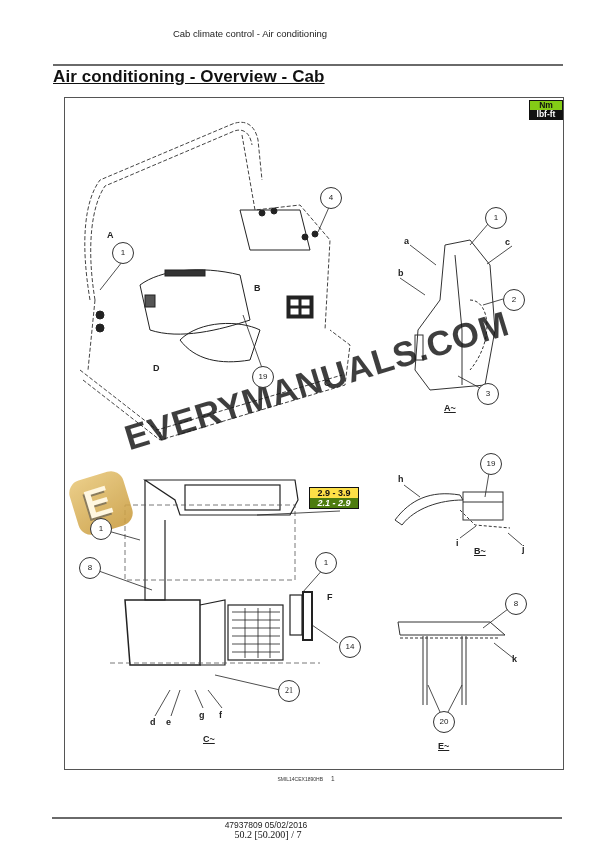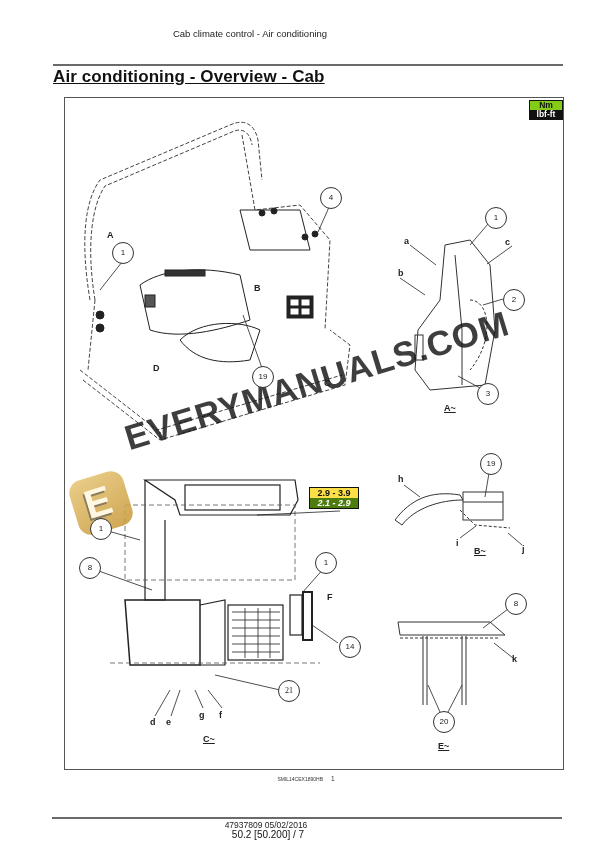--- a/index.html
+++ b/index.html
@@ -18,21 +18,21 @@
   .callout{position:absolute;width:20px;height:20px;border:1px solid #333;border-radius:50%;background:#fff;font-size:8px;text-align:center;line-height:20px;color:#222;}
   .lbl{position:absolute;font-size:9px;font-weight:bold;color:#222;}
   .view{position:absolute;font-size:9px;font-weight:bold;color:#222;text-decoration:underline;}
   .wm{position:absolute;left:120px;top:420px;font-size:35px;font-weight:bold;color:rgba(20,20,20,0.82);transform:rotate(-17deg);transform-origin:left top;letter-spacing:1px;white-space:nowrap;}
   .logo{position:absolute;left:73px;top:475px;width:56px;height:56px;border-radius:13px;background:linear-gradient(160deg,#e8c778,#c89a3c);transform:rotate(-17deg);opacity:0.88;}
   .logo span{position:absolute;left:12px;top:4px;font-size:40px;font-weight:bold;color:#fff6de;text-shadow:-2px 2px 0 #7a6a48;}
   .figid{position:absolute;top:775px;left:0;width:612px;text-align:center;font-size:5px;color:#333;}
   .figid b{font-size:6.5px;font-weight:normal;margin-left:8px;}
   .rule-bot{position:absolute;top:817px;left:52px;width:510px;height:1.5px;background:#6a6a6a;}
   .docnum{position:absolute;top:820px;left:0;width:532px;text-align:center;font-size:8.5px;color:#222;}
-  .pagenum{position:absolute;top:829px;left:0;width:536px;text-align:center;font-size:10px;color:#111;}
+  .pagenum{position:absolute;top:829px;left:0;width:536px;text-align:center;font-size:10px;color:#111;font-family:Liberation Serif, serif;}
 </style>
 </head>
 <body>
 
 <div class="hdr">Cab climate control - Air conditioning</div>
 <div class="rule-top"></div>
 <div class="title">Air conditioning - Overview - Cab</div>
 
 <div class="frame"></div>
 

